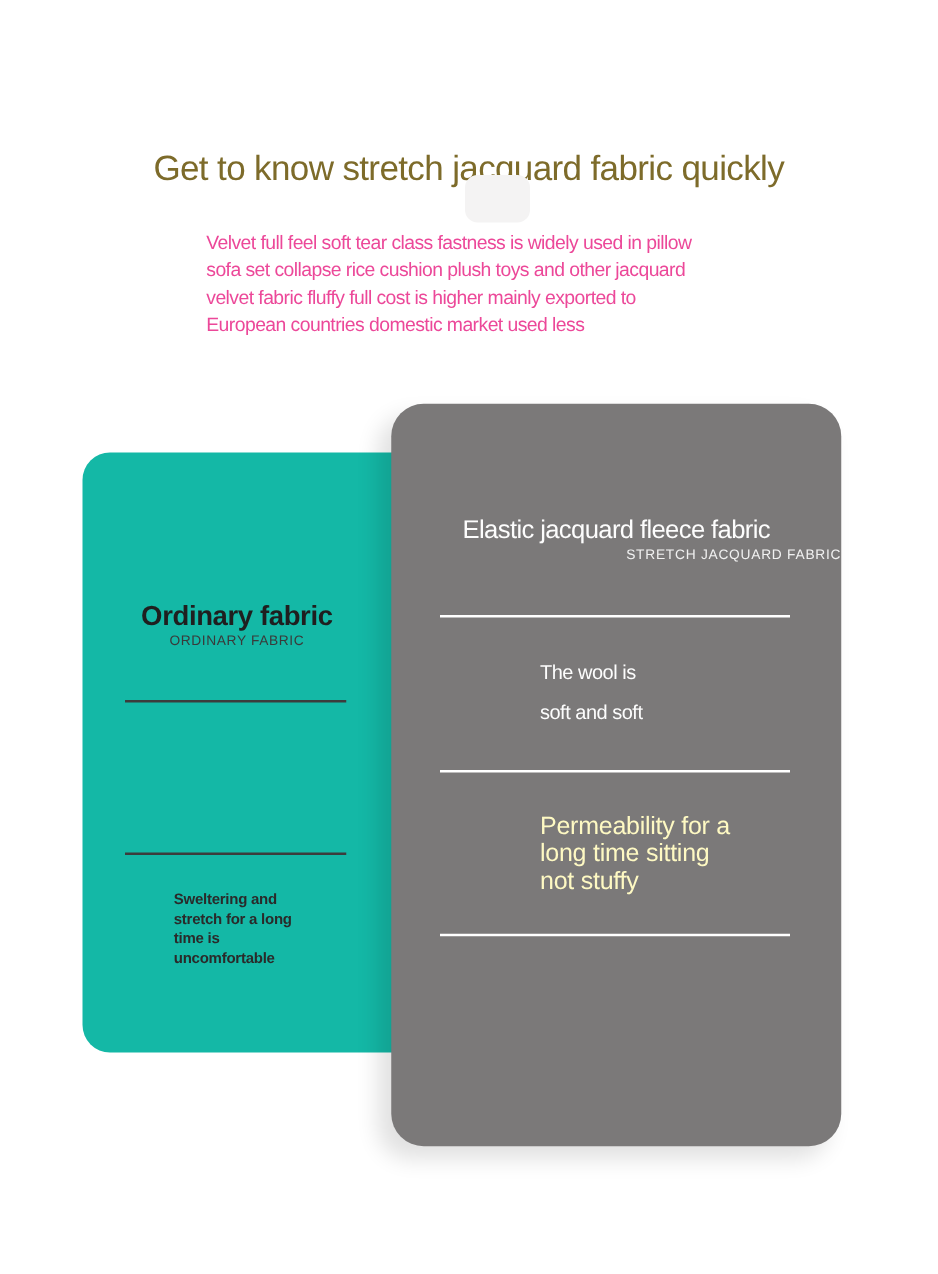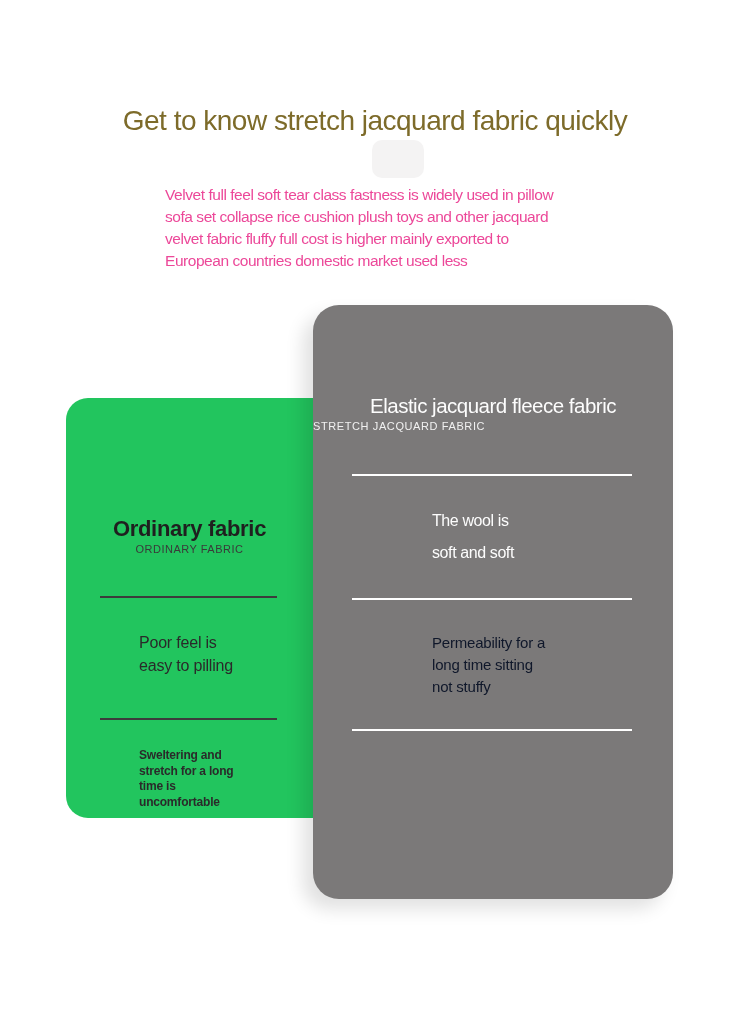--- a/index.html
+++ b/index.html
@@ -2,37 +2,37 @@
 <html><head>
 <meta charset="utf-8">
 <style>
   html,body{margin:0;padding:0;background:#ffffff;}
   .stage{
     position:relative;width:750px;height:1019px;margin:0 auto;
     background:#ffffff;overflow:hidden;
     font-family:"Liberation Sans","DejaVu Sans",sans-serif;
   }
   .page-title{
-    position:absolute;top:86px;left:0;width:750px;
+    position:absolute;top:100px;left:0;width:750px;
     text-align:center;font-size:28px;font-weight:400;
     letter-spacing:-0.5px;color:#7d6b2a;
   }
   .deco-blob{
     position:absolute;left:372px;top:140px;width:52px;height:38px;
     background:#f4f3f3;border-radius:10px;
   }
   .intro{
     position:absolute;left:165px;top:168px;width:470px;
     font-size:15.5px;line-height:22px;letter-spacing:-0.45px;
     color:#ec4899;white-space:pre-line;
   }
   
   .card-left{
-    position:absolute;left:66px;top:362px;width:270px;height:420px;
-    background:#22c55e;border-radius:22px;z-index:1;margin-top:36px;
+    position:absolute;left:66px;top:362px;width:270px;height:480px;
+    background:#14b8a6;border-radius:22px;z-index:1;
   }
   .lc-title{
     position:absolute;left:0;top:100px;width:247px;text-align:center;
     font-size:22px;letter-spacing:-0.3px;color:#1f1f1f;
   }
   .lc-subtitle{
     position:absolute;left:0;top:145px;width:247px;text-align:center;
     font-size:11px;letter-spacing:0.5px;color:#3a3a3a;
   }
   .lc-line{
@@ -45,47 +45,47 @@
     font-size:16px;line-height:22.5px;letter-spacing:-0.2px;
     color:#2a2a2a;white-space:pre-line;
   }
   .lc-item-2{
     position:absolute;left:73px;top:350px;width:150px;
     font-size:12px;line-height:15.5px;letter-spacing:-0.2px;
     color:#2a2a2a;white-space:pre-line;font-weight:700;
   }
   
   .card-right{
-    position:absolute;left:313px;top:305px;width:360px;height:594px;
+    position:absolute;left:313px;top:323px;width:360px;height:594px;
     background:#7b7979;border-radius:26px;z-index:2;
     box-shadow:-10px 10px 18px rgba(0,0,0,0.12);
   }
   .rc-title{
     position:absolute;left:0;top:72px;width:360px;text-align:center;
     font-size:20.5px;letter-spacing:-0.5px;color:#fdfdfd;font-weight:400;
   }
   .rc-subtitle{
-    position:absolute;left:0;top:115px;width:360px;text-align:left;
+    position:absolute;left:0;top:115px;width:360px;text-align:right;
     font-size:11px;letter-spacing:0.6px;color:#f1f1f1;
   }
   .rc-line{
     position:absolute;left:39px;width:280px;height:2px;background:#ffffff;
   }
   .rc-line-1{top:169px;}
   .rc-line-2{top:293px;}
   .rc-line-3{top:424px;}
   .rc-item-1{
     position:absolute;left:119px;top:200px;width:220px;
     font-size:16px;line-height:32px;letter-spacing:-0.4px;
     color:#fdfdfd;white-space:pre-line;
   }
   .rc-item-2{
     position:absolute;left:119px;top:327px;width:200px;
-    font-size:15px;line-height:22px;letter-spacing:-0.2px;
-    color:#0f172a;white-space:pre-line;
+    font-size:20px;line-height:22px;letter-spacing:-0.2px;
+    color:#fef9c3;white-space:pre-line;
   }
   .rc-item-3{
     position:absolute;left:129px;top:462px;width:180px;
     font-size:12.5px;line-height:16px;letter-spacing:-0.1px;
     color:#f3f3f3;white-space:pre-line;
   }
 </style>
 </head>
 <body>
 
@@ -97,22 +97,20 @@
 
   <p class="intro">Velvet full feel soft tear class fastness is widely used in pillow
 sofa set collapse rice cushion plush toys and other jacquard
 velvet fabric fluffy full cost is higher mainly exported to
 European countries domestic market used less</p>
 
   <section class="card-left">
     <h2 class="lc-title">Ordinary fabric</h2>
     <div class="lc-subtitle">ORDINARY FABRIC</div>
     <div class="lc-line lc-line-1"></div>
-    <div class="lc-item-1">Poor feel is
-easy to pilling</div>
     <div class="lc-line lc-line-2"></div>
     <div class="lc-item-2">Sweltering and
 stretch for a long
 time is
 uncomfortable</div>
   </section>
 
   <section class="card-right">
     <h2 class="rc-title">Elastic jacquard fleece fabric</h2>
     <div class="rc-subtitle">STRETCH JACQUARD FABRIC</div>

